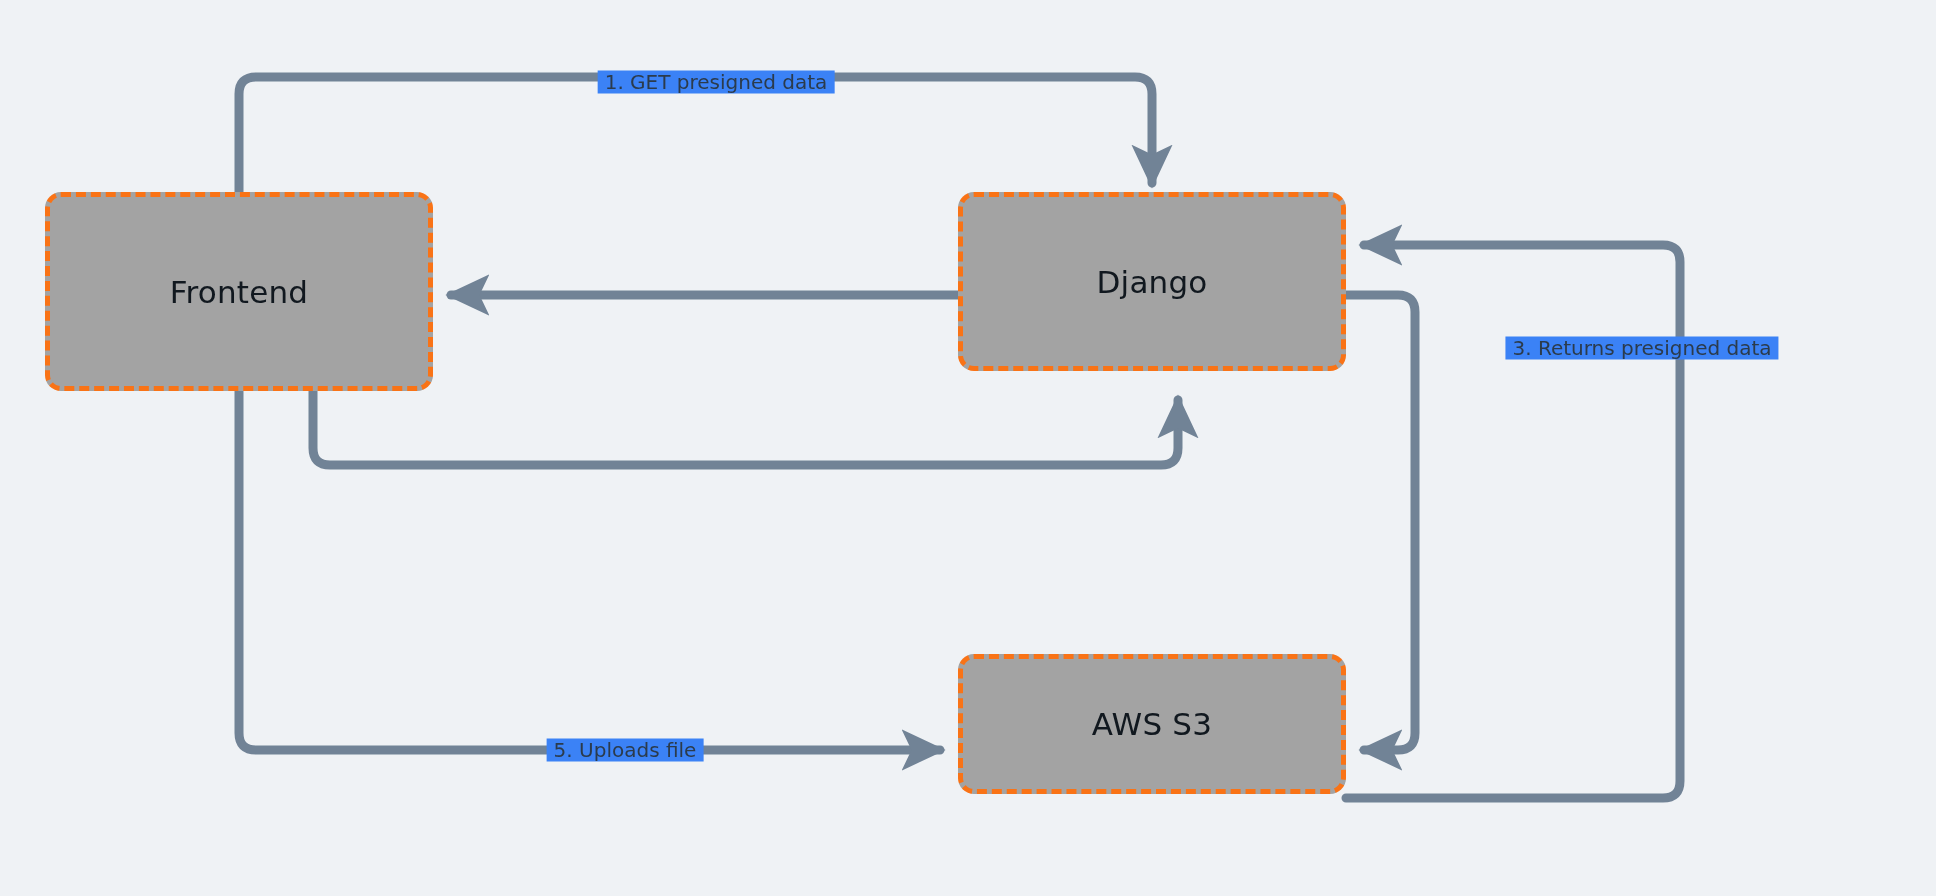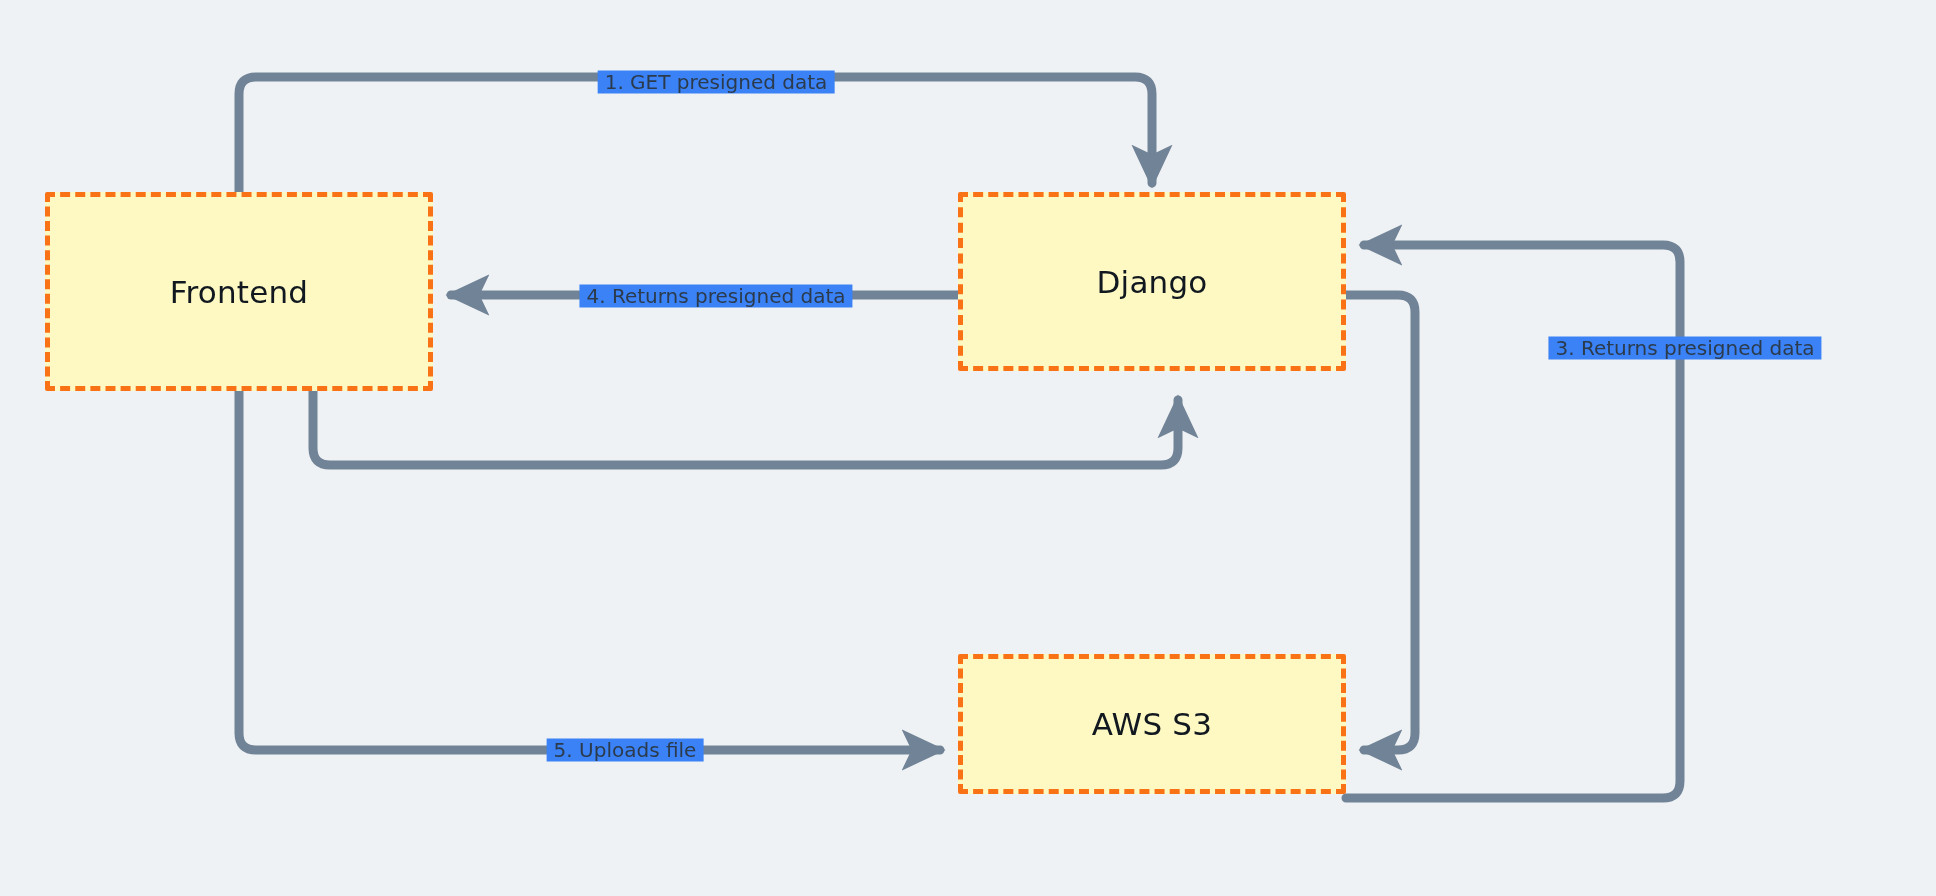--- a/index.html
+++ b/index.html
@@ -22,23 +22,23 @@
   #wires {
     position: absolute;
     left: 0;
     top: 0;
     width: 1936px;
     height: 896px;
   }
   .node {
     position: absolute;
     box-sizing: border-box;
-    background: #fef9c3;
+    background: #a3a3a3;
     border: 5px dashed #f97316;
-    border-radius: 2px;
+    border-radius: 16px;
     display: flex;
     align-items: center;
     justify-content: center;
   }
   .node-label {
     font-size: 31px;
     color: #11181f;
     letter-spacing: 0.2px;
     white-space: pre;
   }
@@ -51,21 +51,21 @@
     padding: 0 7px;
     line-height: 1.15;
     transform: translate(-50%, -50%);
   }
   #node-frontend { left: 45px;  top: 192px; width: 388px; height: 199px; }
   #node-django   { left: 958px; top: 192px; width: 388px; height: 179px; }
   #node-s3       { left: 958px; top: 654px; width: 388px; height: 140px; }
 
   #label-1 { left: 716px;  top: 82px;  }
   #label-4 { left: 716px;  top: 296px; }
-  #label-3 { left: 1685px; top: 348px; }
+  #label-3 { left: 1642px; top: 348px; }
   #label-6 { left: 716px;  top: 464px; }
   #label-2 { left: 1415px; top: 512px; }
   #label-5 { left: 625px;  top: 750px; }
 </style>
 </head>
 <body>
 
 <div id="diagram-root">
 
   <svg id="wires" viewBox="0 0 1936 896" xmlns="http://www.w3.org/2000/svg">
@@ -98,16 +98,15 @@
   <div class="node" id="node-django">
     <span class="node-label">Django</span>
   </div>
 
   <div class="node" id="node-s3">
     <span class="node-label">AWS S3</span>
   </div>
 
   <div class="edge-label" id="label-1">1. GET presigned data</div>
   <div class="edge-label" id="label-3">3. Returns presigned data</div>
-  <div class="edge-label" id="label-4">4. Returns presigned data</div>
   <div class="edge-label" id="label-5">5. Uploads file</div>
 
 </div>
 
 </body></html>

